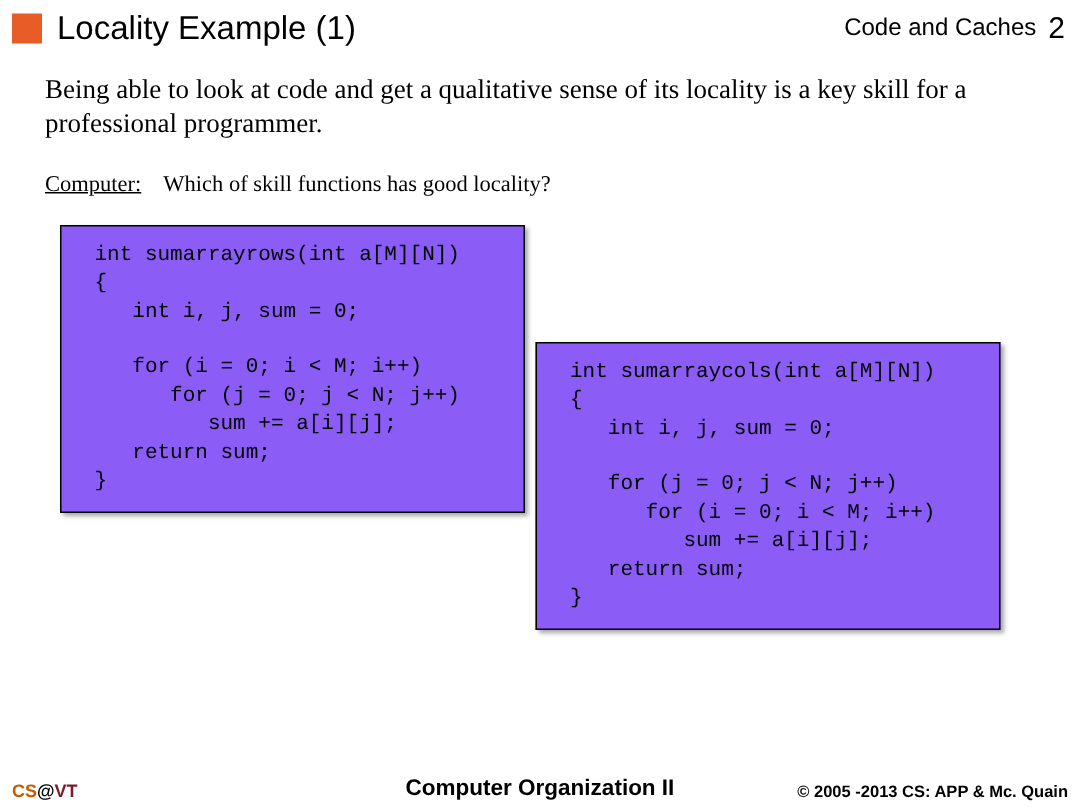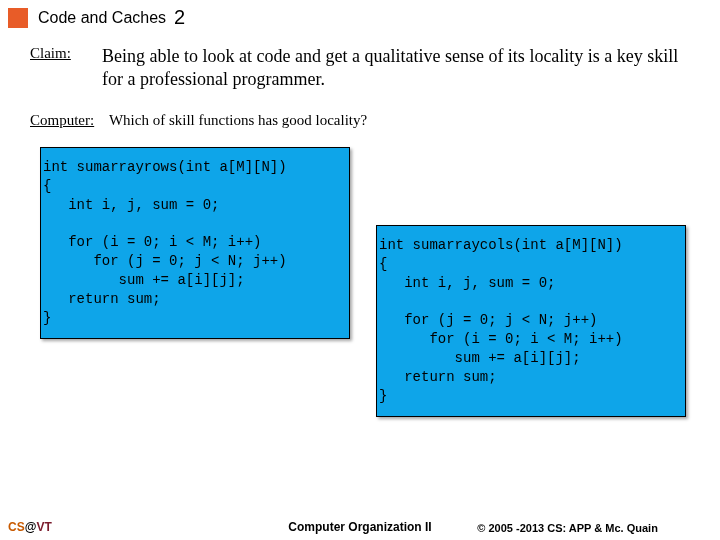--- a/index.html
+++ b/index.html
@@ -59,36 +59,36 @@
     font-size: 15px;
     margin-bottom: 18px;
   }
   .q-label { text-decoration: underline; }
   .codeboxes {
     position: relative;
     height: 330px;
   }
   .codebox {
     position: absolute;
-    background: #0ea5e9;
+    background: #8b5cf6;
     border: 1.5px solid #000;
     box-shadow: 2px 2px 3px rgba(0,0,0,0.35);
-    padding: 10px 2px;
+    padding: 10px 22px;
     font-family: 'Courier New', monospace;
     font-size: 14px;
     line-height: 1.35;
     white-space: pre;
   }
   .codebox1 {
     left: 10px;
     top: 0;
     width: 310px;
   }
   .codebox2 {
-    left: 346px;
+    left: 327px;
     top: 78px;
     width: 310px;
   }
   .footer {
     position: absolute;
     bottom: 6px;
     left: 0;
     width: 100%;
     display: flex;
     align-items: flex-end;
@@ -99,41 +99,41 @@
   .footer-left {
     font-weight: bold;
     flex: 1;
   }
   .orange { color: #c85a00; }
   .maroon { color: #7a1a2b; }
   .footer-center {
     flex: 1;
     text-align: center;
     font-weight: bold;
-    font-size: 12px;
+    font-size: 15px;
   }
   .footer-right {
     flex: 1;
-    text-align: left;
+    text-align: right;
     font-weight: bold;
     font-size: 11px;
   }
 </style>
 </head>
 <body>
 
 <div class="header">
   <div class="header-square"></div>
+  <div class="title">Locality Example (1)</div>
   <div class="subtitle">Code and Caches</div>
   <div class="page-num">2</div>
 </div>
 
 <div class="content">
   <div class="claim-row">
-    <div class="claim-label">Claim:</div>
     <div class="claim-text">Being able to look at code and get a qualitative sense of its locality is a key skill for a professional programmer.</div>
   </div>
   <div class="question-row">
     <span class="q-label">Computer:</span>
     <span>&nbsp;&nbsp;</span>
     <span>Which of skill functions has good locality?</span>
   </div>
   <div class="codeboxes">
     <div class="codebox codebox1">int sumarrayrows(int a[M][N])
 {

